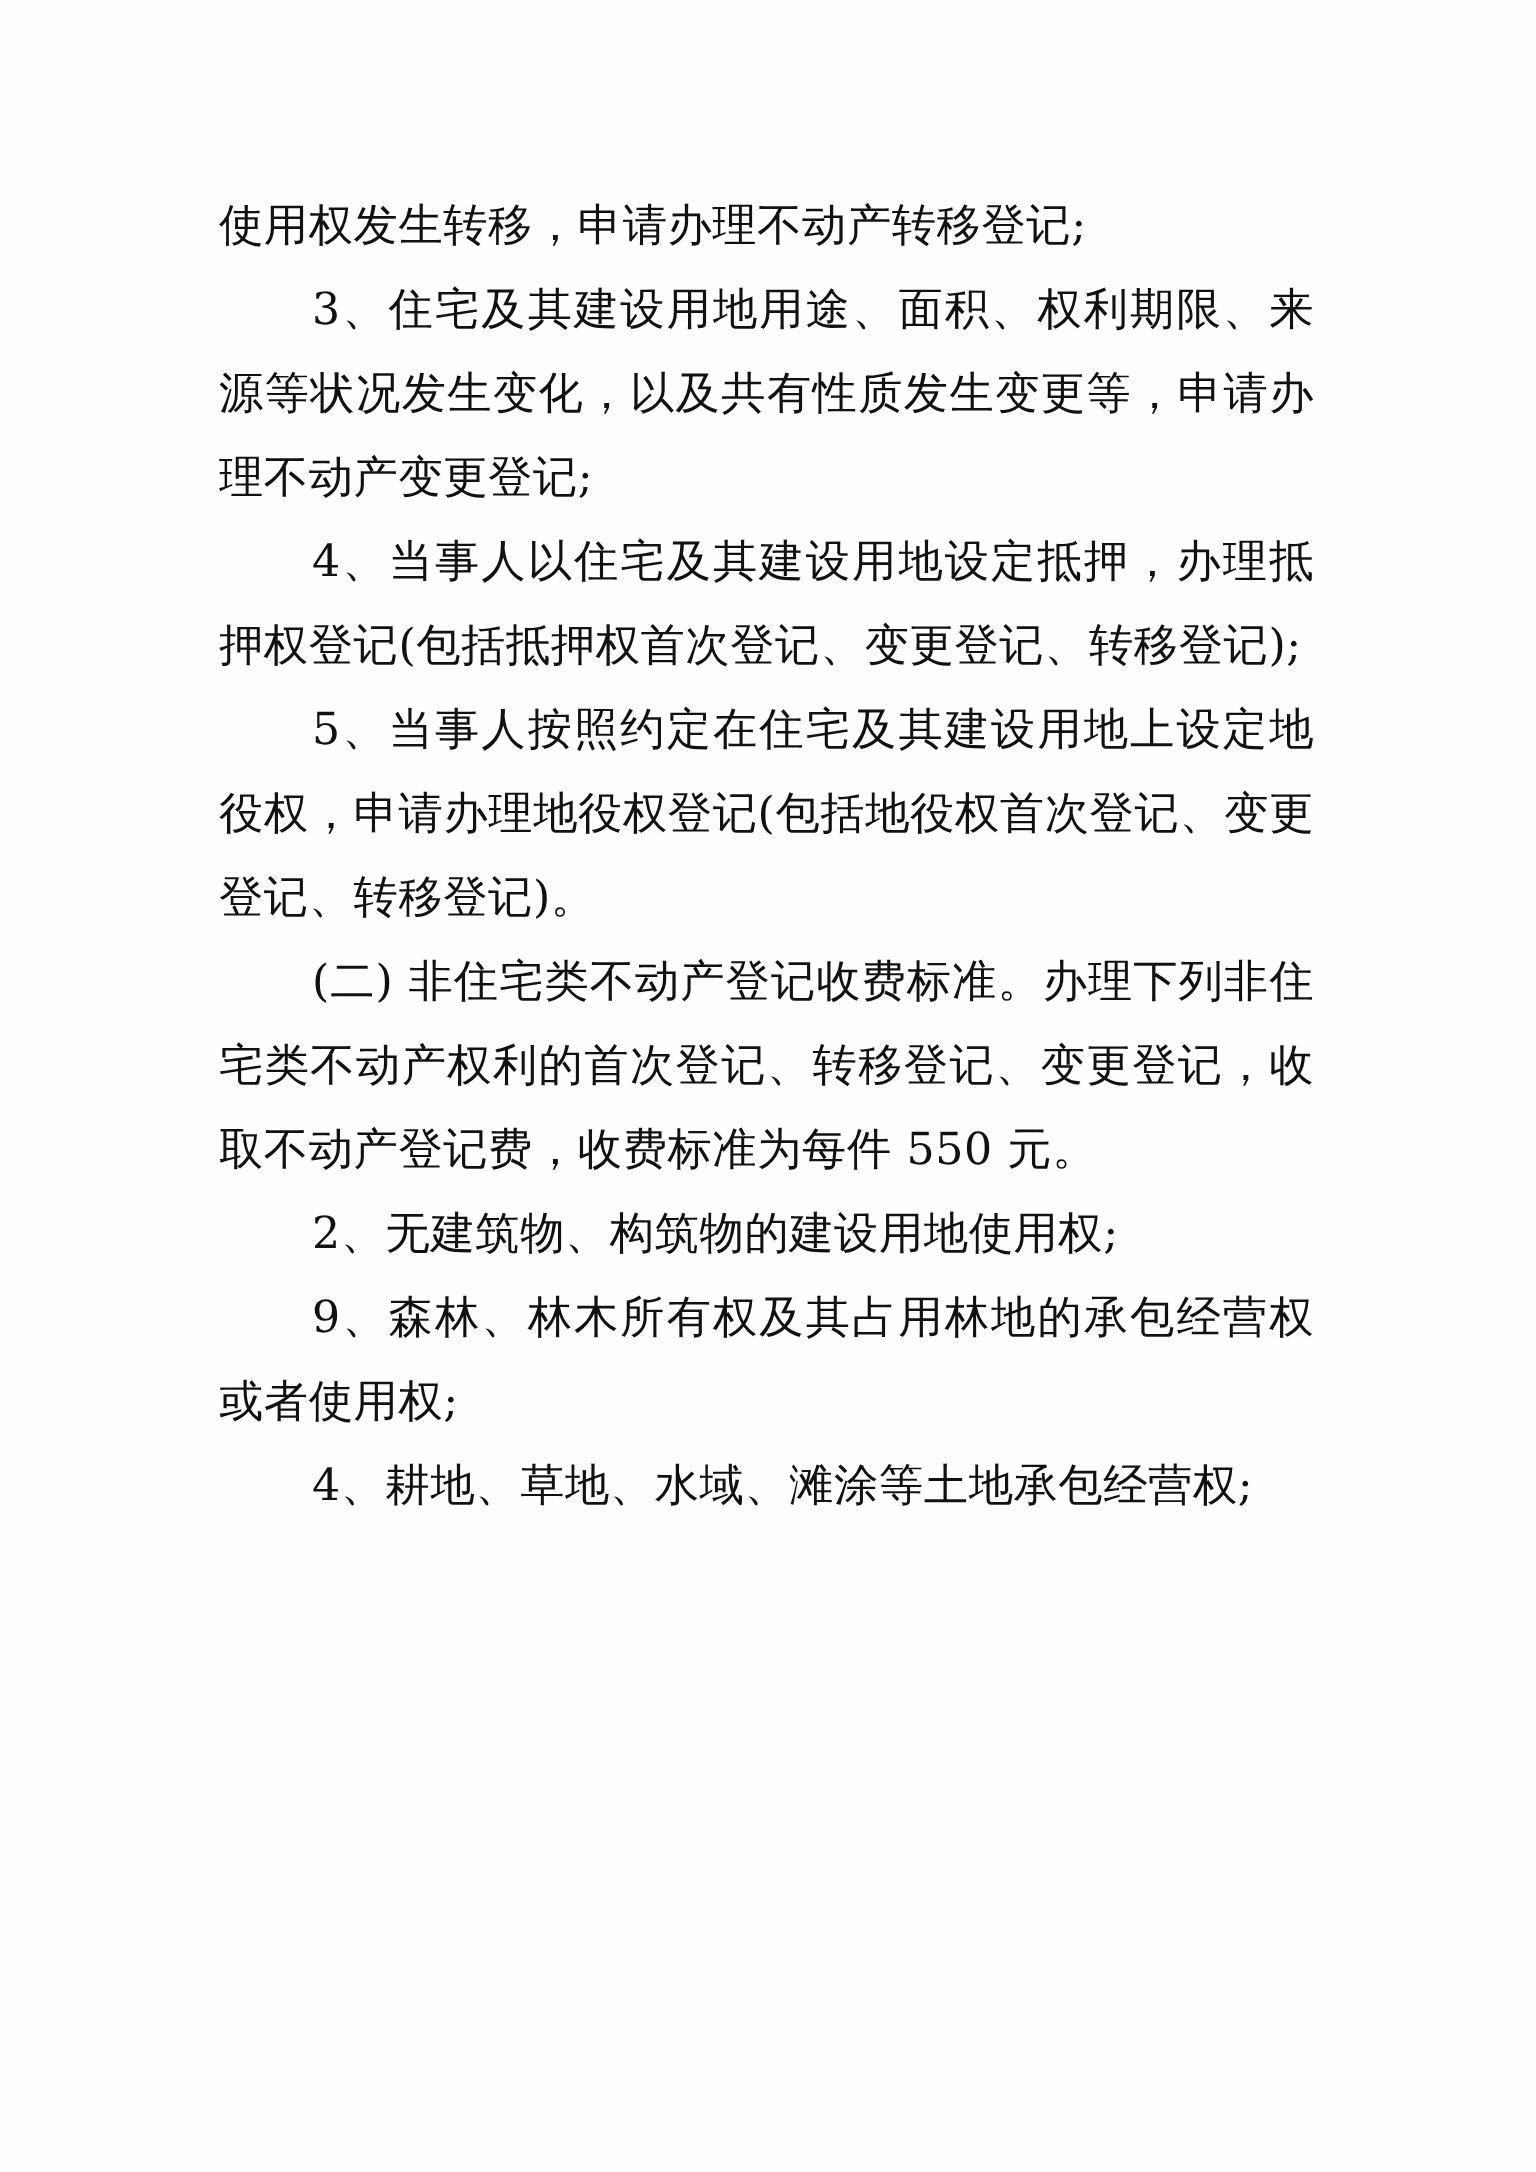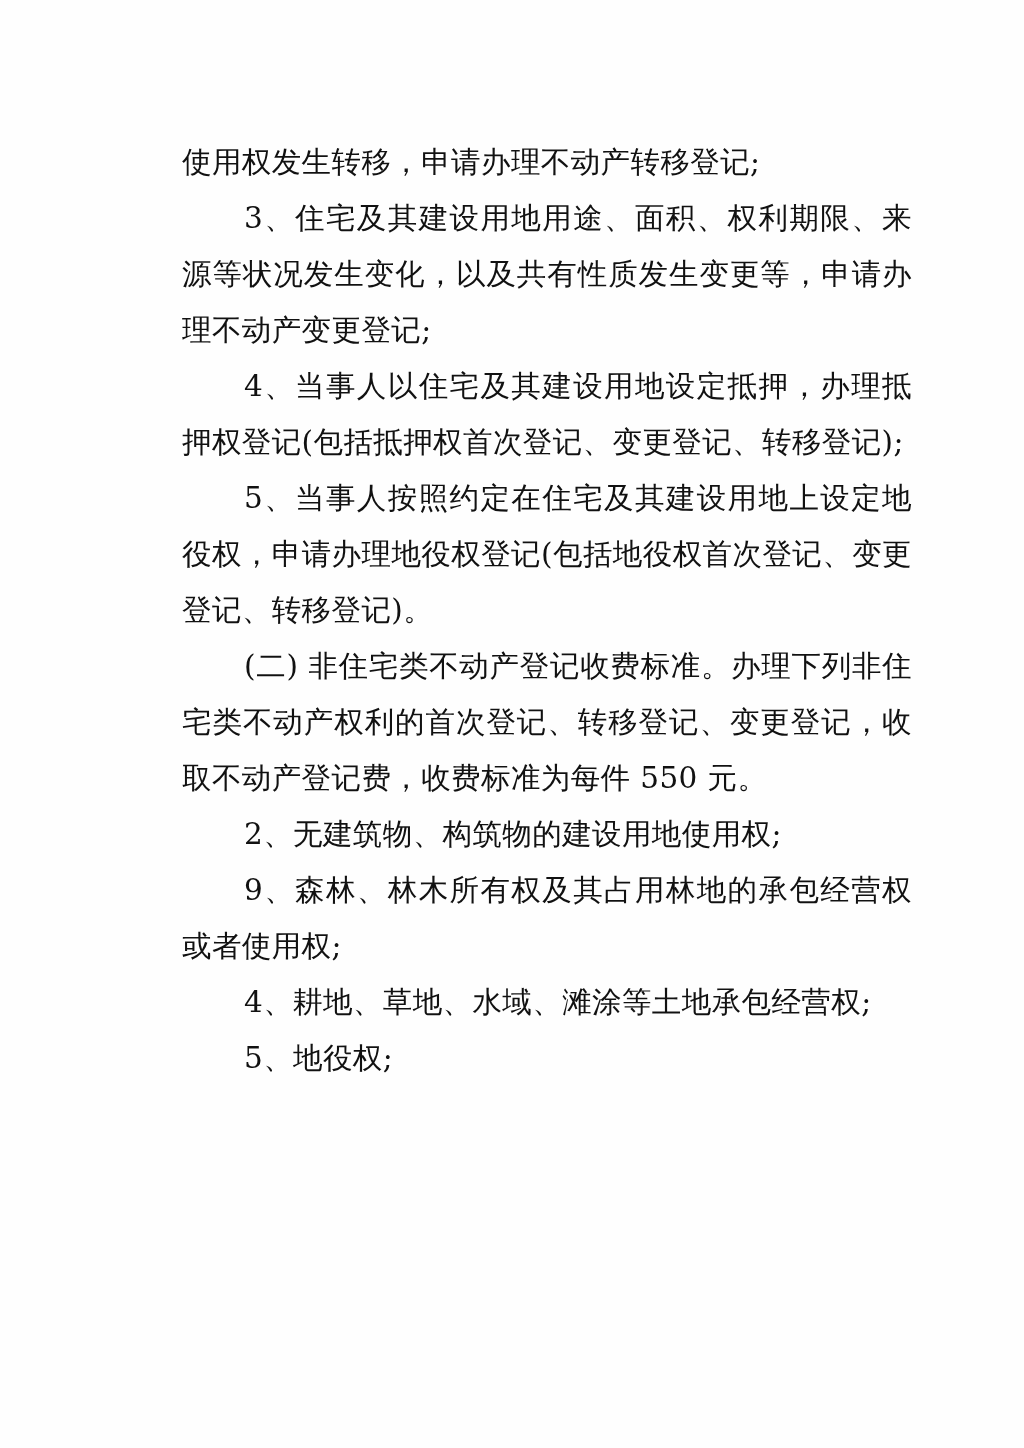--- a/index.html
+++ b/index.html
@@ -15,23 +15,22 @@
     width: 1024px;
     height: 1448px;
     box-sizing: border-box;
     background: #fefefe;
     position: relative;
     overflow: hidden;
   }
   .content {
     position: absolute;
     left: 146px;
-    top: 134px;
+    top: 122px;
     width: 730px;
-    margin-left: 36px;
   }
   .para {
     font-size: 29.5px;
     line-height: 56px;
     letter-spacing: 0.4px;
     text-align: justify;
     text-justify: inter-character;
     margin: 0;
     color: #111111;
     font-family: "DejaVu Serif", "Liberation Serif", serif;
@@ -50,15 +49,14 @@
 <div class="page">
   <div class="content">
     <p class="para noindent">使用权发生转移，申请办理不动产转移登记;</p>
     <p class="para indent">3、住宅及其建设用地用途、面积、权利期限、来源等状况发生变化，以及共有性质发生变更等，申请办理不动产变更登记;</p>
     <p class="para indent">4、当事人以住宅及其建设用地设定抵押，办理抵押权登记(包括抵押权首次登记、变更登记、转移登记);</p>
     <p class="para indent">5、当事人按照约定在住宅及其建设用地上设定地役权，申请办理地役权登记(包括地役权首次登记、变更登记、转移登记)。</p>
     <p class="para indent">(二) 非住宅类不动产登记收费标准。办理下列非住宅类不动产权利的首次登记、转移登记、变更登记，收取不动产登记费，收费标准为每件 550 元。</p>
     <p class="para indent">2、无建筑物、构筑物的建设用地使用权;</p>
     <p class="para indent">9、森林、林木所有权及其占用林地的承包经营权或者使用权;</p>
     <p class="para indent">4、耕地、草地、水域、滩涂等土地承包经营权;</p>
-    <p class="para indent">5、地役权;</p>
   </div>
 </div>
 
 </body></html>

